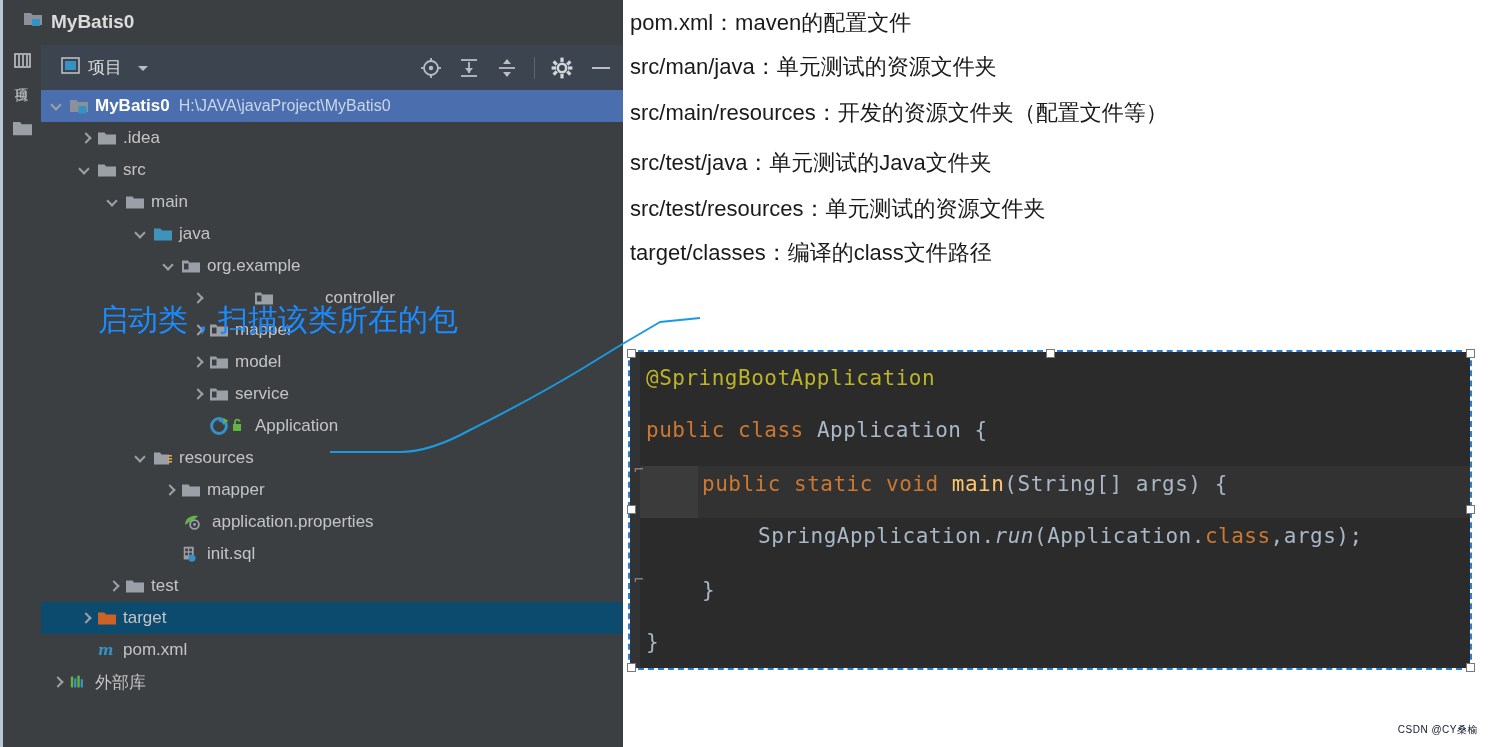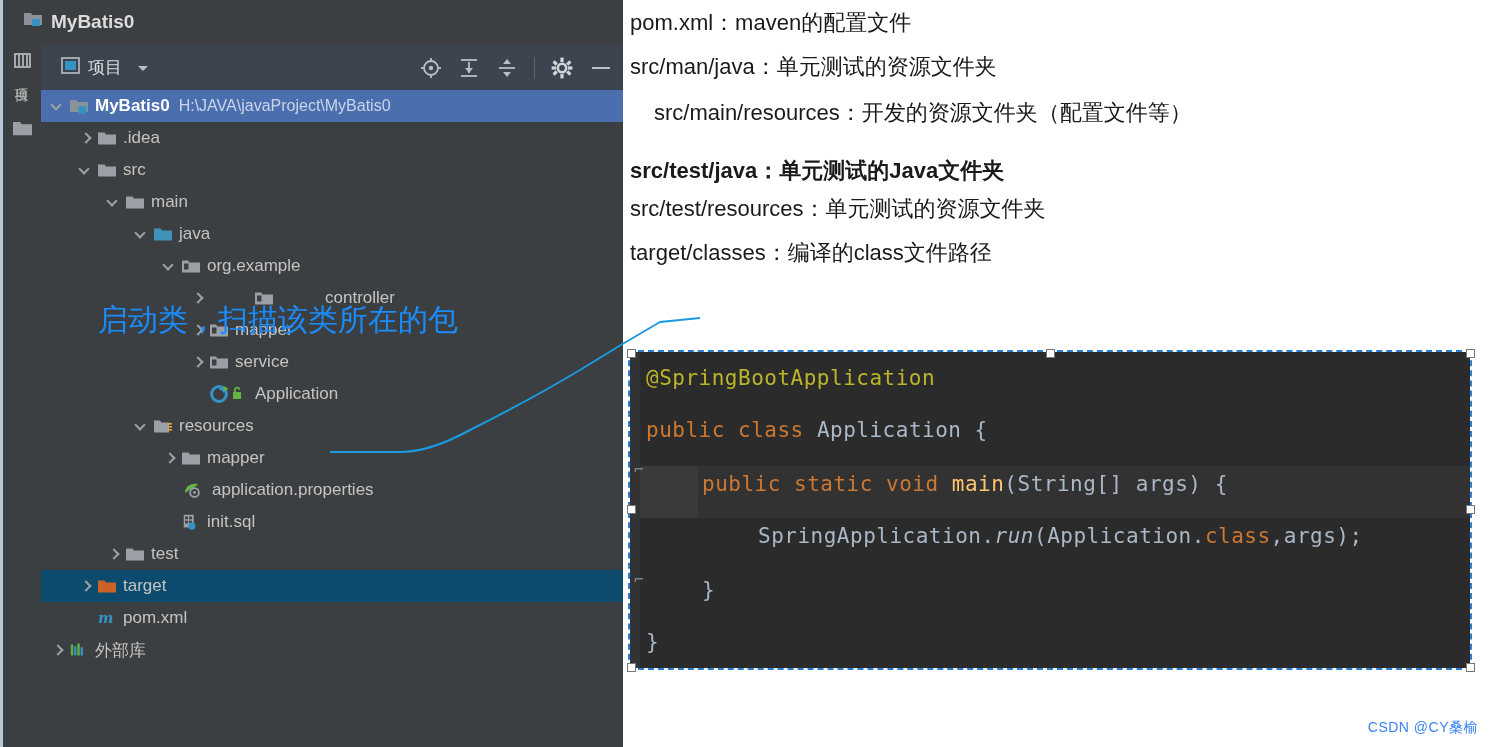--- a/index.html
+++ b/index.html
@@ -134,21 +134,21 @@
     position:absolute;color:#808080;font-size:16px;
     font-family:"DejaVu Sans Mono",monospace;
   }
   
   #connector{position:absolute;left:0;top:0;width:1494px;height:747px;pointer-events:none;}
   
   .handle{position:absolute;width:7px;height:7px;background:#ffffff;border:1px solid #777;}
   
   #watermark{
     position:absolute;right:16px;bottom:10px;
-    color:#3b82f6;font-size:14px;letter-spacing:0.5px;
+    color:#0f172a;font-size:10px;letter-spacing:0.5px;
   }
 </style>
 </head>
 <body>
 
 <div id="ide">
 
   <div id="ide-titlebar">
     <div class="title-proj">
       <span>
@@ -324,20 +324,30 @@
         <span class="nm">mapper</span>
       </div>
       <div class="row" style="padding-left: 150px;">
         <span class="arrow r"></span>
         <span class="ic">
           <svg width="20" height="18" viewBox="0 0 20 18">
             <path d="M1 3.5 h6 l1.4 2 H19 v10 H1 z" fill="#9aa0a6"></path>
             <rect x="3" y="6.5" width="4.5" height="6" fill="#3c3f41"></rect>
           </svg>
         </span>
+        <span class="nm">model</span>
+      </div>
+      <div class="row" style="padding-left: 150px;">
+        <span class="arrow r"></span>
+        <span class="ic">
+          <svg width="20" height="18" viewBox="0 0 20 18">
+            <path d="M1 3.5 h6 l1.4 2 H19 v10 H1 z" fill="#9aa0a6"></path>
+            <rect x="3" y="6.5" width="4.5" height="6" fill="#3c3f41"></rect>
+          </svg>
+        </span>
         <span class="nm">service</span>
       </div>
       <div class="row" style="padding-left: 150px;">
         <span class="arrow"></span>
         <span class="ic" style="width: 40px;">
           <svg width="38" height="18" viewBox="0 0 38 18">
             <circle cx="9" cy="9" r="7.4" fill="none" stroke="#3592c4" stroke-width="3"></circle>
             <path d="M9 3.2 a5.8 5.8 0 0 1 5.6 4.2" fill="none" stroke="#3592c4" stroke-width="3"></path>
             <path d="M13.5 1 L18.5 3.8 L13.5 6.6 z" fill="#62b543"></path>
             <rect x="23" y="7" width="8" height="7" fill="#62b543"></rect>
@@ -434,22 +444,22 @@
           </svg>
         </span>
         <span class="nm">外部库</span>
       </div>
     </div>
 </div>
 
 <div id="notes">
     <div class="note-line" style="top: 8px;">pom.xml：maven的配置文件</div>
     <div class="note-line" style="top: 52px;">src/man/java：单元测试的资源文件夹</div>
-    <div class="note-line" style="top: 98px; margin-left: 24px;">src/main/resources：开发的资源文件夹（配置文件等）</div>
-    <div class="note-line" style="top: 156px; font-weight: bold;">src/test/java：单元测试的Java文件夹</div>
+    <div class="note-line" style="top: 98px;">src/main/resources：开发的资源文件夹（配置文件等）</div>
+    <div class="note-line" style="top: 148px;">src/test/java：单元测试的Java文件夹</div>
     <div class="note-line" style="top: 194px;">src/test/resources：单元测试的资源文件夹</div>
     <div class="note-line" style="top: 238px;">target/classes：编译的class文件路径</div>
   </div>
 
 <div id="blue-note">启动类，扫描该类所在的包</div>
 
 <div id="code">
   <div class="gutter"></div>
   <div class="hlline"></div>
   <div class="hl-gut"></div>

